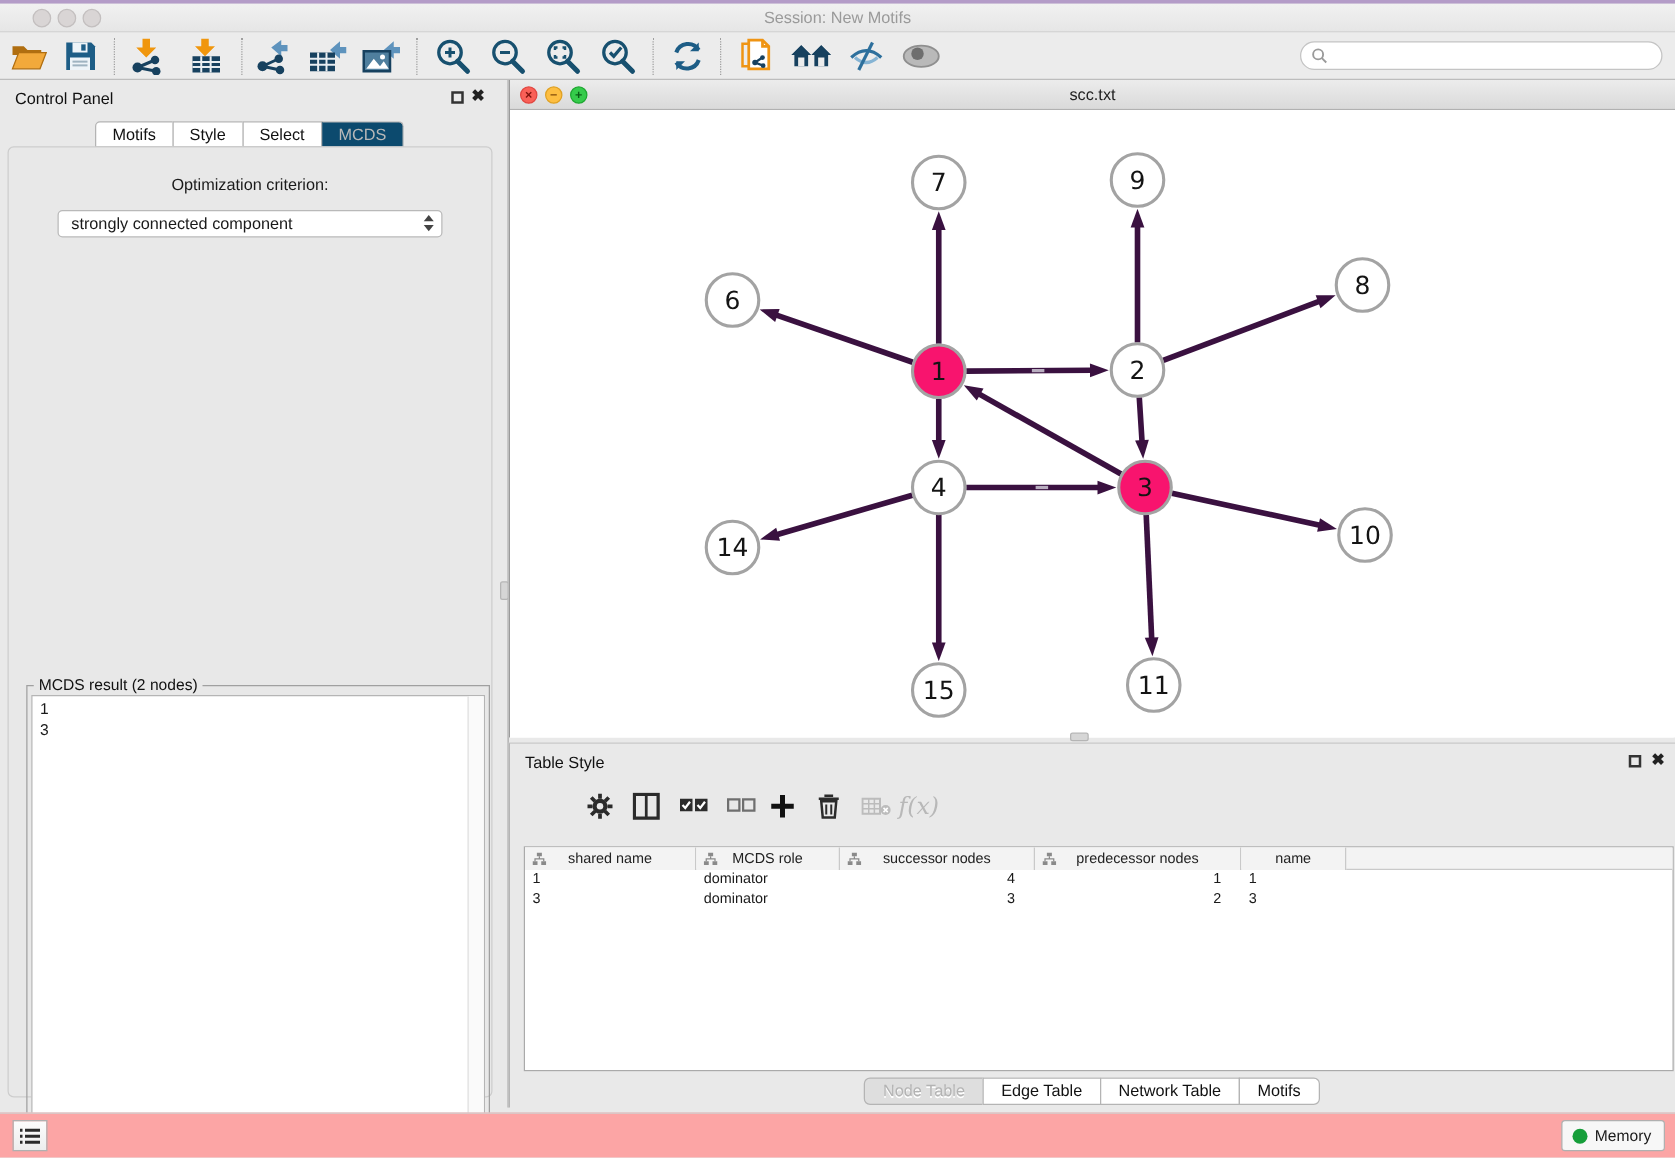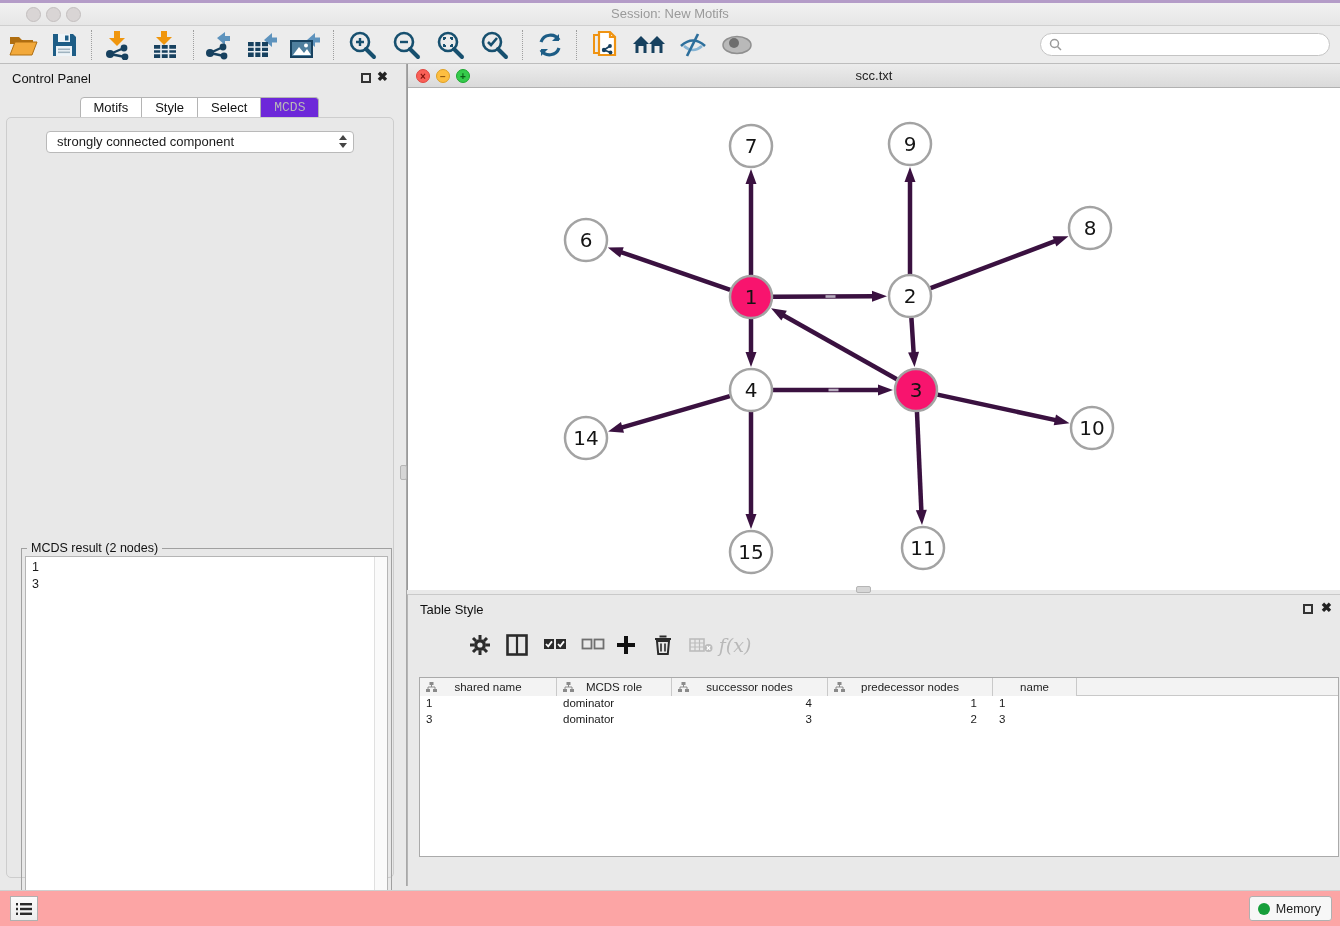--- a/index.html
+++ b/index.html
@@ -36,21 +36,21 @@
   #control-panel { left:0; top:64px; width:400px; height:822px; background:#e9e9e9; }
   .panel-head-label { position:absolute; left:12px; top:7px; font-size:13px; color:#111; }
   .float-btn { position:absolute; top:9px; width:10px; height:10px; border:2px solid #333; }
   .close-btn { position:absolute; top:4px; font-size:13px; font-weight:bold; color:#222; line-height:18px; }
 
   #cp-tabs { position:absolute; left:0; top:33px; width:100%; display:flex; justify-content:center; }
   .cp-tab { height:21px; line-height:19px; padding:0 13px; background:#fff;
     border:1px solid #b4b4b4; font-size:13px; margin-left:-1px; color:#111; }
   .cp-tab:first-child { border-top-left-radius:4px; }
   .cp-tab:last-child { border-top-right-radius:4px; }
-  .cp-tab.active { color:#b8b8b8; background:#6d28d9; border-bottom-color:#e8e8e8;font-family:Liberation Mono, monospace; }
+  .cp-tab.active { color:#b8b8b8; background:#0c4a6e; border-bottom-color:#e8e8e8; }
 
   #cp-content { position:absolute; left:6px; top:53px; width:388px; height:761px;
     background:#e8e8e8; border:1px solid #cdcdcd; border-radius:5px; }
   #opt-label { margin-top:22px; text-align:center; font-size:13px; }
   #opt-select { position:relative; margin:13px auto 0; width:308px; height:22px; background:#fff;
     border:1px solid #b9b9b9; border-radius:4px; font-size:13px; line-height:20px; padding-left:10px; }
   #opt-select .stepper { position:absolute; right:6px; top:3px; display:flex; flex-direction:column; gap:3px; }
   .tri-up { width:0; height:0; border-left:4px solid transparent; border-right:4px solid transparent;
     border-bottom:5px solid #444; }
   .tri-down { width:0; height:0; border-left:4px solid transparent; border-right:4px solid transparent;
@@ -285,20 +285,21 @@
   <div class="close-btn" style="left:377px">✖</div>
 
   <div id="cp-tabs">
     <div class="cp-tab">Motifs</div>
     <div class="cp-tab">Style</div>
     <div class="cp-tab">Select</div>
     <div class="cp-tab active">MCDS</div>
   </div>
 
   <div id="cp-content">
+    <div id="opt-label">Optimization criterion:</div>
     <div id="opt-select">
       <span>strongly connected component</span>
       <span class="stepper">
         <span class="tri-up"></span>
           <span class="tri-down"></span>
       </span>
     </div>
 
     <div id="result-group">
       <div id="result-title">MCDS result (2 nodes)</div>
@@ -509,20 +510,26 @@
     </div>
     <div class="nt-row">
       <div class="td" style="width:137px">3</div>
       <div class="td" style="width:115px">dominator</div>
       <div class="td num" style="width:156px">3</div>
       <div class="td num" style="width:165px">2</div>
       <div class="td" style="width:84px">3</div>
     </div>
   </div>
 
+  <div id="tp-tabs">
+    <div class="tp-tab active">Node Table</div>
+    <div class="tp-tab">Edge Table</div>
+    <div class="tp-tab">Network Table</div>
+    <div class="tp-tab">Motifs</div>
+  </div>
 </div>
 
 <div id="status-bar" class="abs">
   <div id="list-btn">
     <svg width="16" height="14" viewBox="0 0 16 14">
       <g fill="#2b2b2b">
         <rect x="0" y="1" width="2" height="2.4"></rect>
           <rect x="4" y="1" width="12" height="2.4"></rect>
         <rect x="0" y="5.8" width="2" height="2.4"></rect>
           <rect x="4" y="5.8" width="12" height="2.4"></rect>

